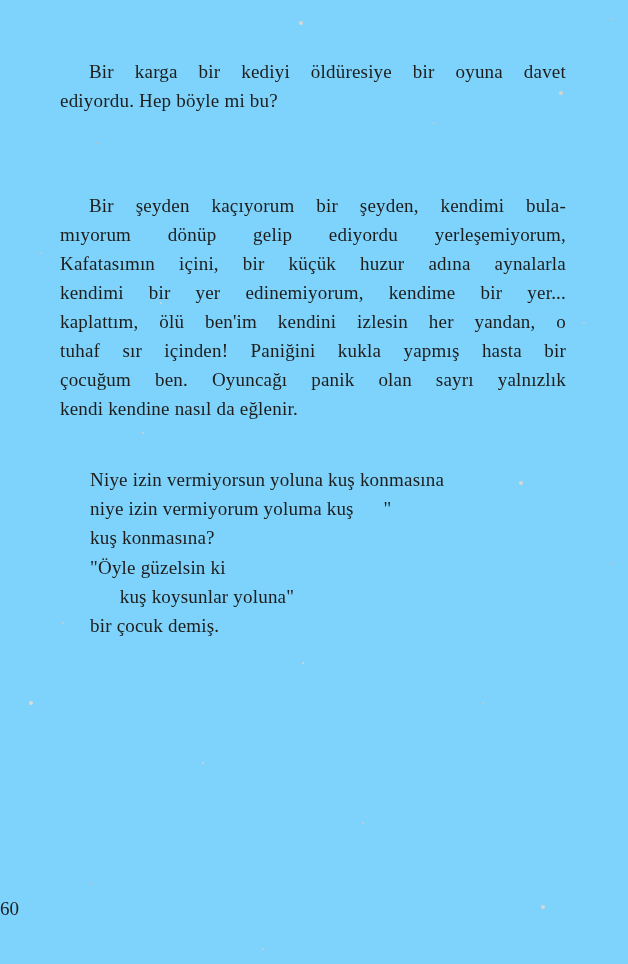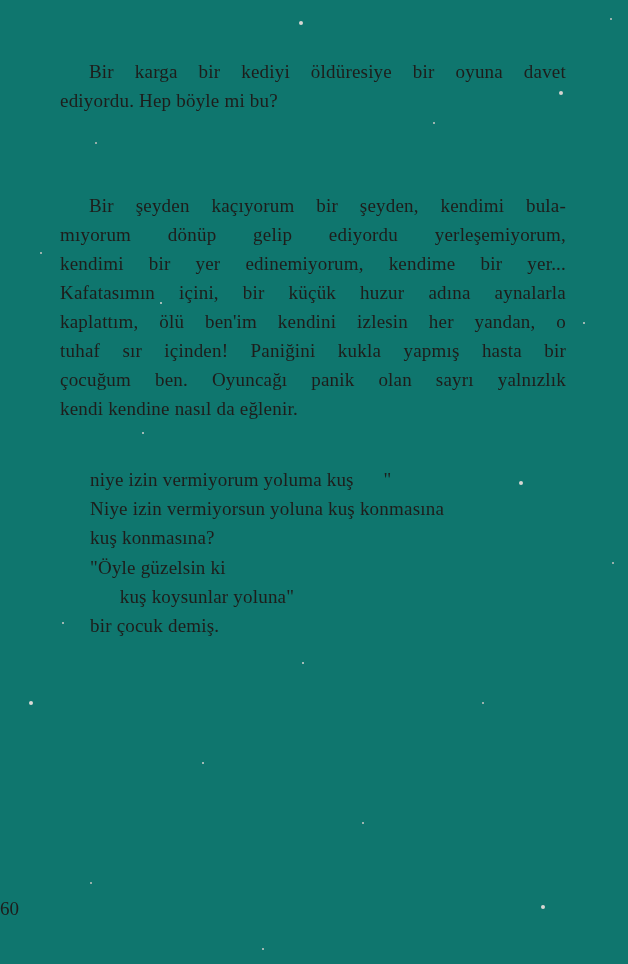--- a/index.html
+++ b/index.html
@@ -4,21 +4,21 @@
 <style>
   html, body {
     margin: 0;
     padding: 0;
     background: #e8e6e3;
   }
   .scan-page {
     position: relative;
     width: 628px;
     height: 964px;
-    background: #0f766e;
+    background: #7dd3fc;
     overflow: hidden;
     font-family: "Liberation Serif", "DejaVu Serif", serif;
     color: #1e1d1b;
   }
   .text-block {
     margin-left: 60px;
     margin-right: 62px;
     font-size: 19px;
     line-height: 29px;
     letter-spacing: 0.2px;
@@ -84,31 +84,31 @@
   <div class="noise"></div>
 
   <div class="text-block para1">
     <div class="line j indent">Bir karga bir kediyi öldüresiye bir oyuna davet</div>
     <div class="line">ediyordu. Hep böyle mi bu?</div>
   </div>
 
   <div class="text-block para2">
     <div class="line j indent">Bir şeyden kaçıyorum bir şeyden, kendimi bula-</div>
     <div class="line j">mıyorum dönüp gelip ediyordu yerleşemiyorum,</div>
+    <div class="line j">Kafatasımın içini, bir küçük huzur adına aynalarla</div>
     <div class="line j">kendimi bir yer edinemiyorum, kendime bir yer...</div>
-    <div class="line j">Kafatasımın içini, bir küçük huzur adına aynalarla</div>
     <div class="line j">kaplattım, ölü ben'im kendini izlesin her yandan, o</div>
     <div class="line j">tuhaf sır içinden! Paniğini kukla yapmış hasta bir</div>
     <div class="line j">çocuğum ben. Oyuncağı panik olan sayrı yalnızlık</div>
     <div class="line">kendi kendine nasıl da eğlenir.</div>
   </div>
 
   <div class="poem">
+    <div class="line">Niye izin vermiyorsun yoluna kuş konmasına</div>
     <div class="line">niye izin vermiyorum yoluma kuş      "</div>
-    <div class="line">Niye izin vermiyorsun yoluna kuş konmasına</div>
     <div class="line">kuş konmasına?</div>
     <div class="line">"Öyle güzelsin ki</div>
     <div class="line">      kuş koysunlar yoluna"</div>
     <div class="line">bir çocuk demiş.</div>
   </div>
 
   <div class="page-number">60</div>
 </div>
 
 </body></html>

